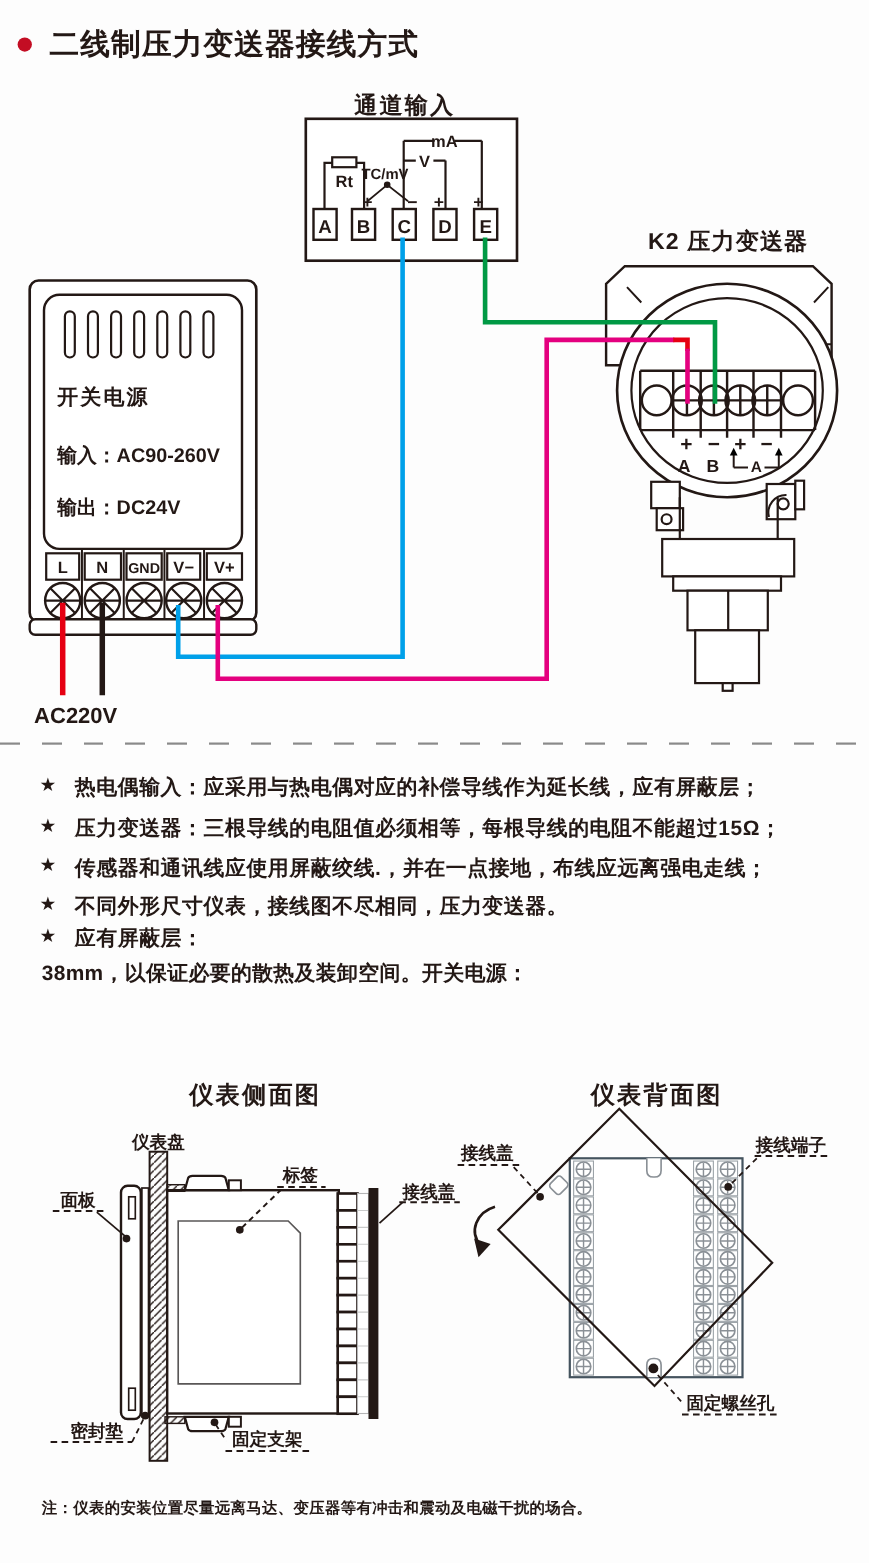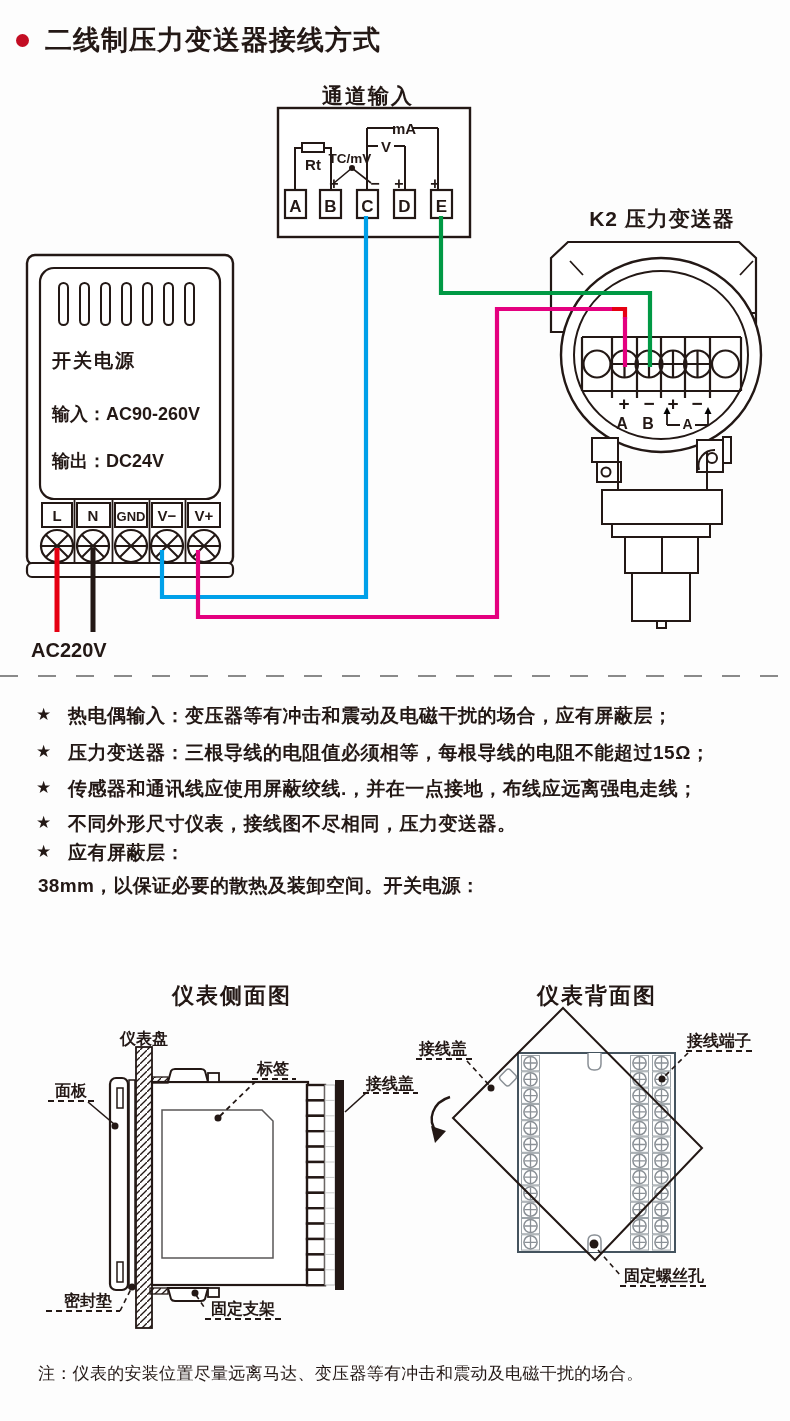--- a/index.html
+++ b/index.html
@@ -9,21 +9,21 @@
   .dot{width:13px;height:13px;border-radius:50%;background:#c30d23;margin-right:16px;}
   .page-title{font-size:27px;font-weight:bold;letter-spacing:1px;margin:0;}
   svg text{font-family:"Liberation Sans","DejaVu Sans",sans-serif;font-weight:bold;fill:#231815;}
   .sep{position:absolute;top:675px;left:0;width:790px;height:2px;
        background:repeating-linear-gradient(90deg,#8a8a8a 0 18px,transparent 18px 38px);}
   .bullet{position:absolute;left:36px;display:flex;font-size:19px;font-weight:bold;letter-spacing:0.5px;white-space:nowrap;}
   .star{width:32px;flex:none;font-size:17px;padding-top:1px;}
   .para{position:absolute;top:873px;left:38px;width:740px;font-size:19px;font-weight:bold;letter-spacing:0.3px;}
   .para .pline{height:26.5px;line-height:26.5px;white-space:nowrap;}
   .para .pline.indent{padding-left:30px;}
-  .note{position:absolute;top:1362px;left:38px;font-size:17px;font-weight:normal;letter-spacing:0.3px;white-space:nowrap;}
+  .note{position:absolute;top:1362px;left:38px;font-size:14px;font-weight:bold;letter-spacing:0.3px;white-space:nowrap;}
 </style>
 </head>
 <body>
 
 <div class="page">
 
   <div class="title-row">
     <span class="dot"></span>
     <h1 class="page-title">二线制压力变送器接线方式</h1>
   </div>
@@ -172,21 +172,21 @@
       <path d="M625,317 V367" stroke-width="4.2" stroke="#e4007f"></path>
       <path d="M441,216 V293 H650 V367" stroke-width="4.2" stroke="#009944"></path>
     </g>
   </svg>
 
   <div class="sep"></div>
 
   <div>
     <div class="bullet" style="top:703px">
       <span class="star">★</span>
-      <span>热电偶输入：变压器等有冲击和震动及电磁干扰的场合，应有屏蔽层；</span>
+      <span>热电偶输入：应采用与热电偶对应的补偿导线作为延长线，应有屏蔽层；</span>
       </div>
     <div class="bullet" style="top:740px">
       <span class="star">★</span>
       <span>压力变送器：三根导线的电阻值必须相等，每根导线的电阻不能超过15Ω；</span>
       </div>
     <div class="bullet" style="top:776px">
       <span class="star">★</span>
       <span>传感器和通讯线应使用屏蔽绞线.，并在一点接地，布线应远离强电走线；</span>
       </div>
     <div class="bullet" style="top:811px">

